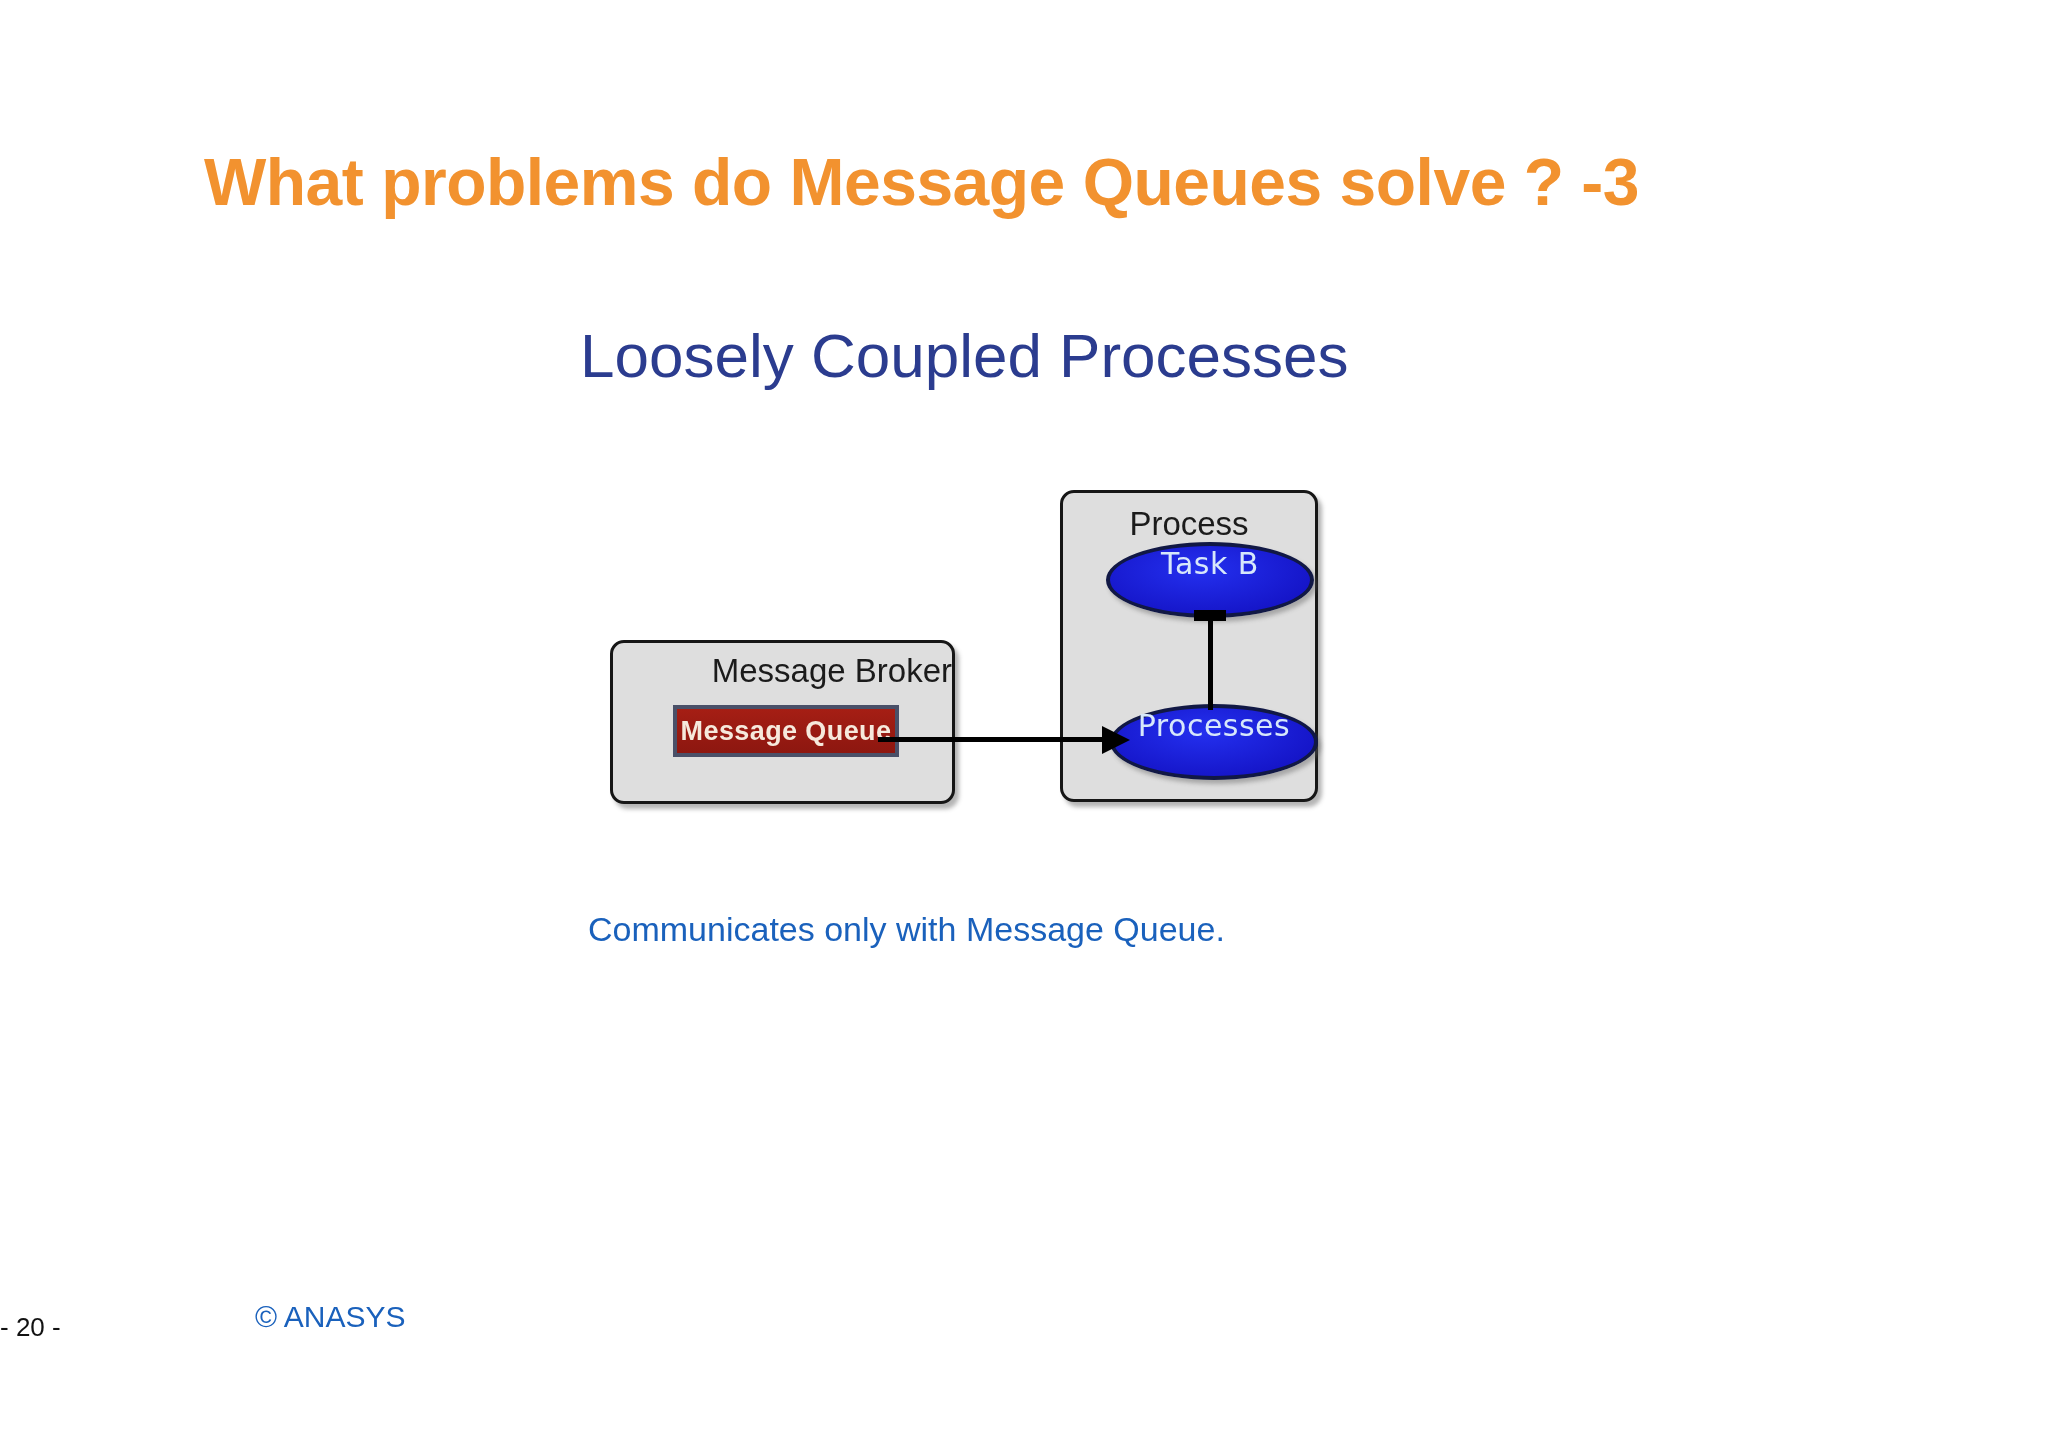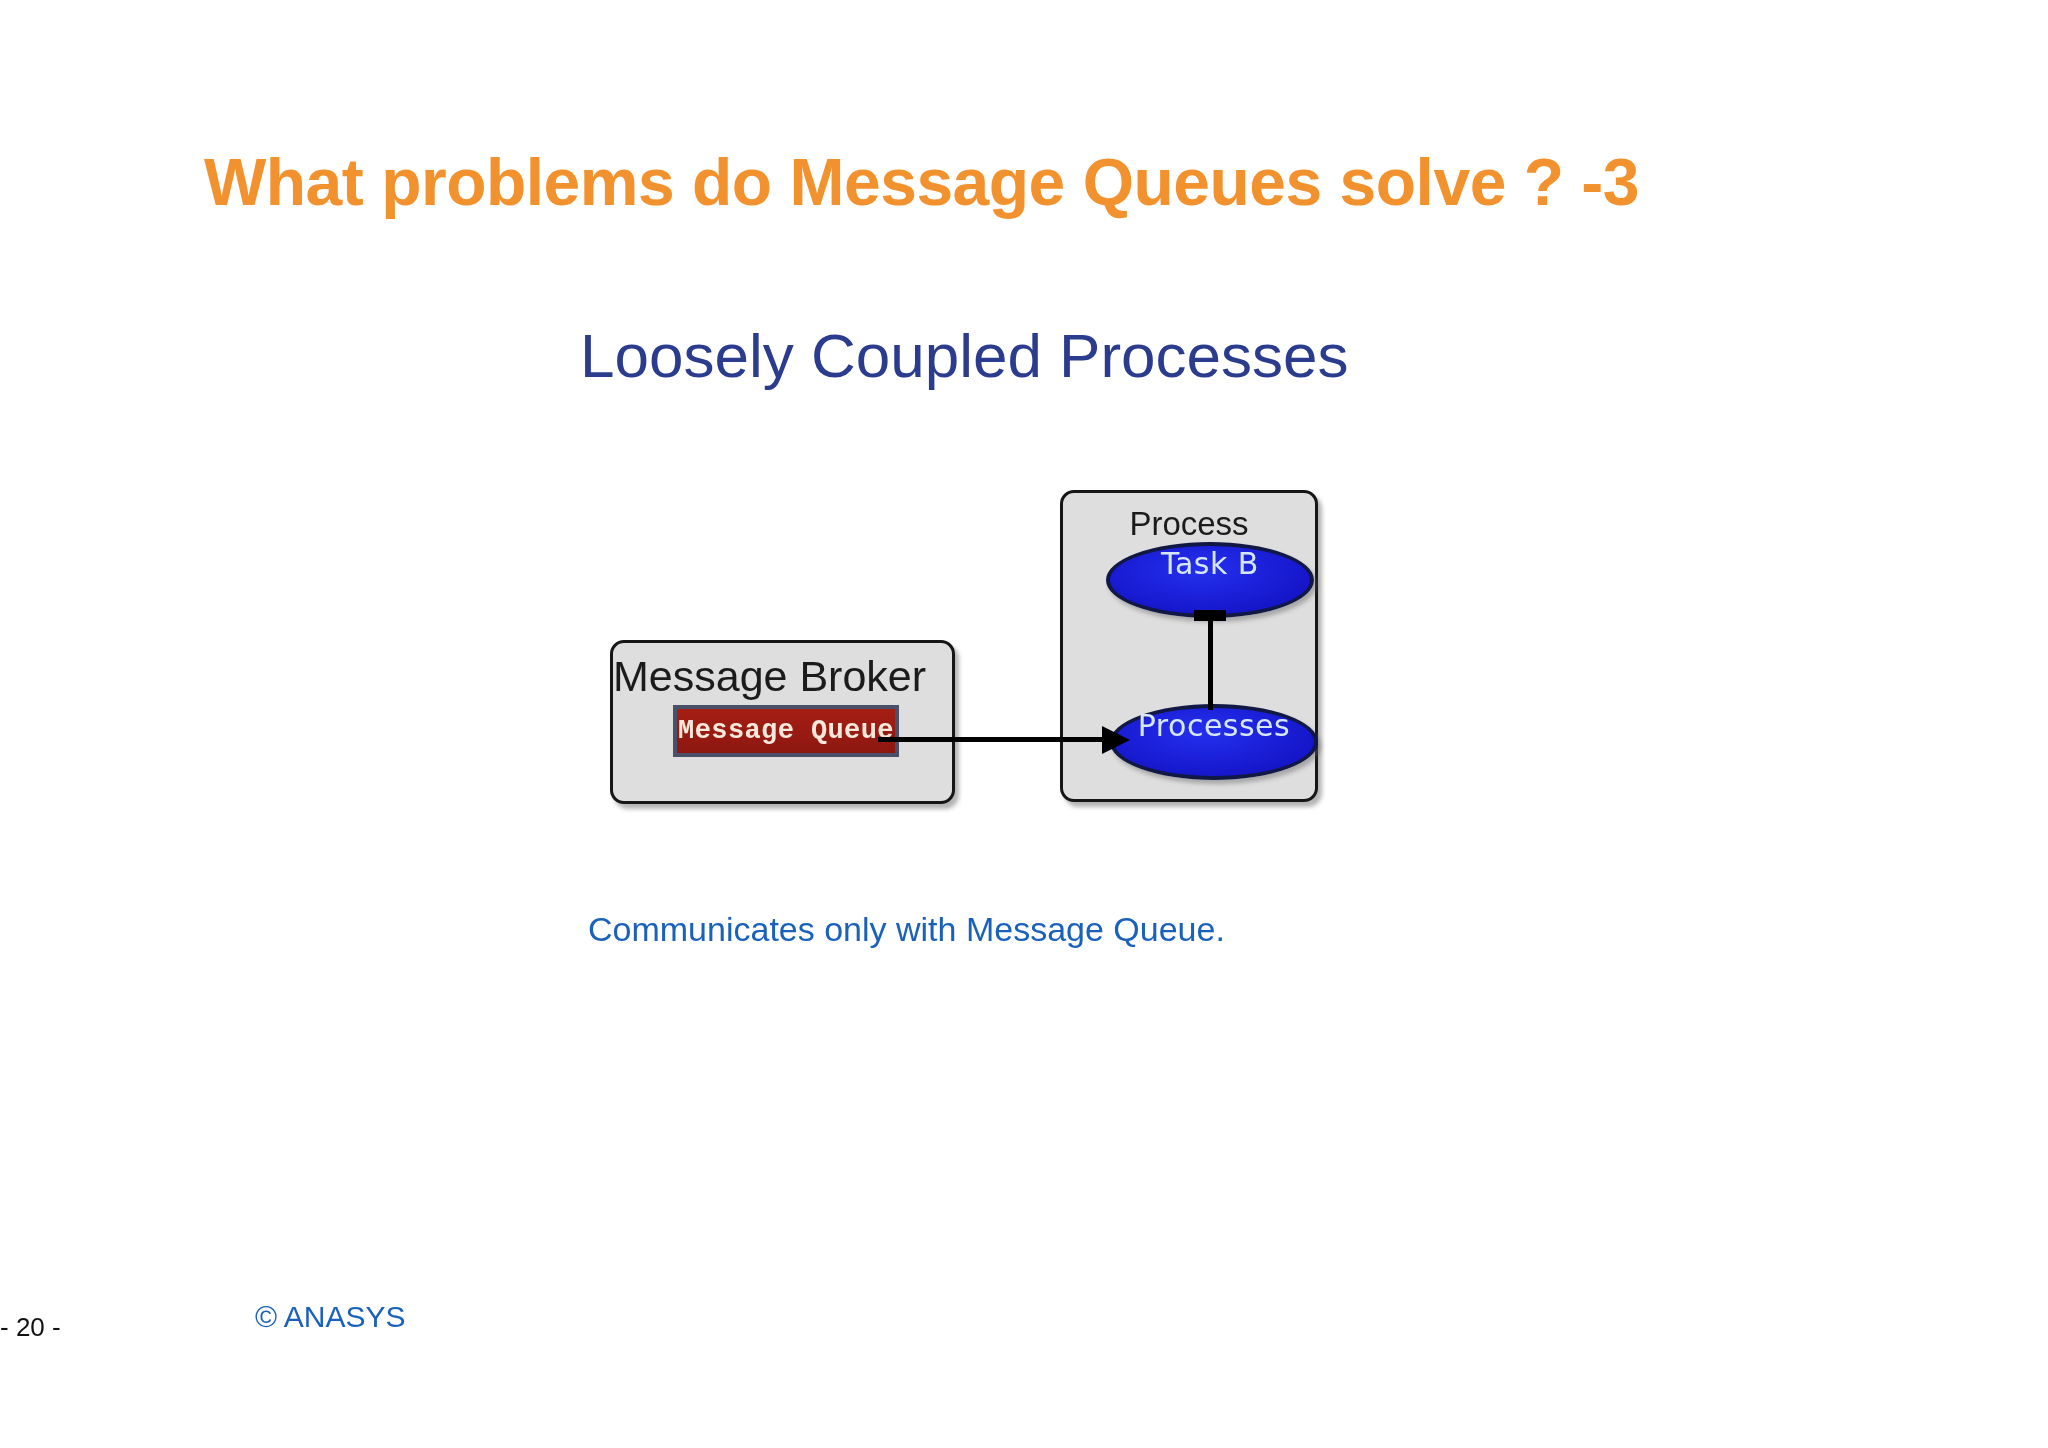--- a/index.html
+++ b/index.html
@@ -84,22 +84,22 @@
     left: 20px;
     top: 168px;
     width: 345px;
     height: 164px;
   }
   #broker-label {
     position: absolute;
     top: 9px;
     left: 0;
     width: 100%;
-    text-align: left;
-    font-size: 43px;
+    text-align: right;
+    font-size: 33px;
     color: #1b1b1b;
   }
 
   
   #queue-box {
     position: absolute;
     left: 60px;
     top: 62px;
     width: 226px;
     height: 52px;
@@ -109,21 +109,21 @@
     box-sizing: border-box;
     display: flex;
     align-items: center;
     justify-content: center;
   }
   #queue-label {
     font-size: 27px;
     color: #F6E9DC;
     font-weight: bold;
     letter-spacing: 0.4px;
-    font-family: Liberation Mono, monospace;
+    font-family: Liberation Sans, sans-serif;
   }
 
   
   .node-ellipse {
     position: absolute;
     background: #1A22DE;
     background: radial-gradient(ellipse at 45% 35%, #2430EF 0%, #1515C8 75%, #12129E 100%);
     border: 4px solid #111845;
     border-radius: 50%;
     box-sizing: border-box;

